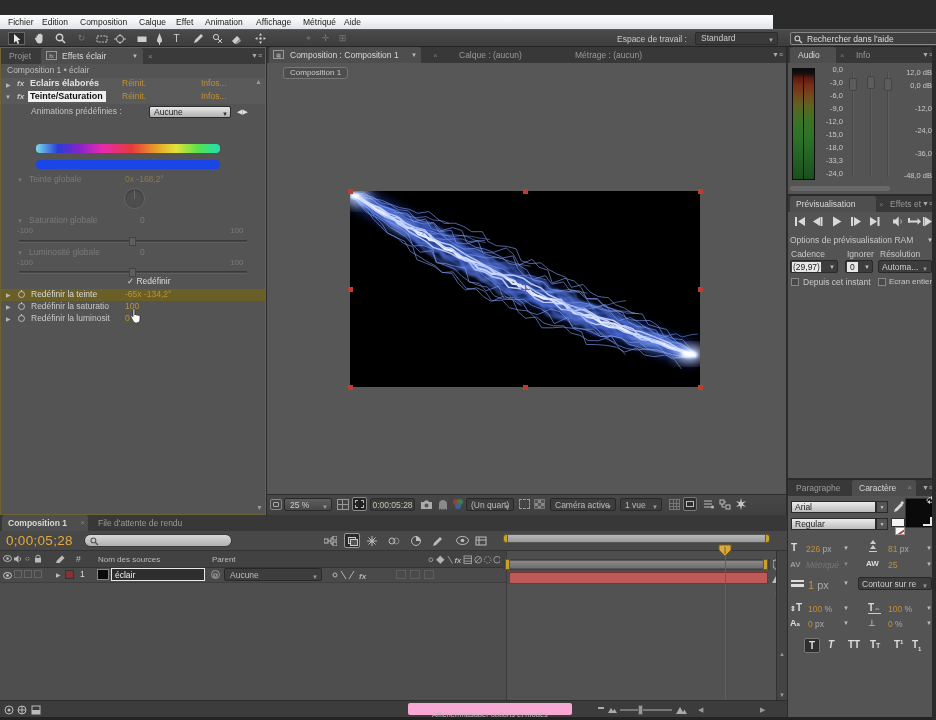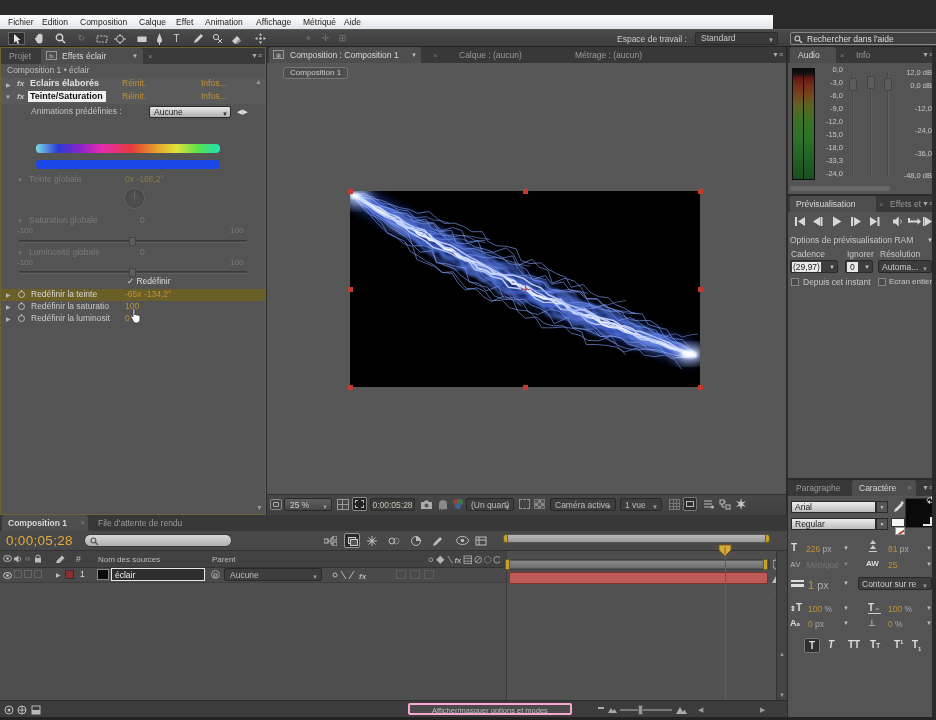--- a/index.html
+++ b/index.html
@@ -750,21 +750,21 @@
             <circle cx="5" cy="5" r="4" fill="none" stroke="#bbb"></circle>
             <path d="M5,1 v8 M1,5 h8" stroke="#bbb"></path>
           </svg>
         </div>
   <div class="ic" style="left:31px;top:4px;">
           <svg width="10" height="10" viewBox="0 0 10 10">
             <rect x="1" y="1" width="8" height="8" fill="none" stroke="#bbb"></rect>
             <rect x="1" y="5" width="8" height="4" fill="#bbb"></rect>
           </svg>
         </div>
-  <div style="position:absolute;left:408px;top:2px;width:164px;height:12px;background:#4a4a4a;border:2px solid #f9a8d4;border-radius:2px;color:#bbb;font-size:7.5px;text-align:center;line-height:11px;">Afficher/masquer options et modes</div>
+  <div style="position:absolute;left:408px;top:2px;width:164px;height:12px;background:#4a4a4a;border:6px solid #f9a8d4;border-radius:2px;color:#bbb;font-size:7.5px;text-align:center;line-height:11px;">Afficher/masquer options et modes</div>
   <span style="position:absolute;left:598px;top:6px;width:6px;height:2px;background:#aaa;"></span>
   <div class="ic" style="left:608px;top:5px;">
           <svg width="9" height="7" viewBox="0 0 9 7">
             <path d="M0,7 L3,2 L5,5 L6.5,3 L9,7 Z" fill="#aaa"></path>
           </svg>
         </div>
   <div style="position:absolute;left:620px;top:8px;width:52px;height:2px;background:#777;"></div>
   <div style="position:absolute;left:638px;top:4px;width:5px;height:10px;background:#999;border:1px solid #555;"></div>
   <div class="ic" style="left:676px;top:4px;">
           <svg width="11" height="9" viewBox="0 0 11 9">

